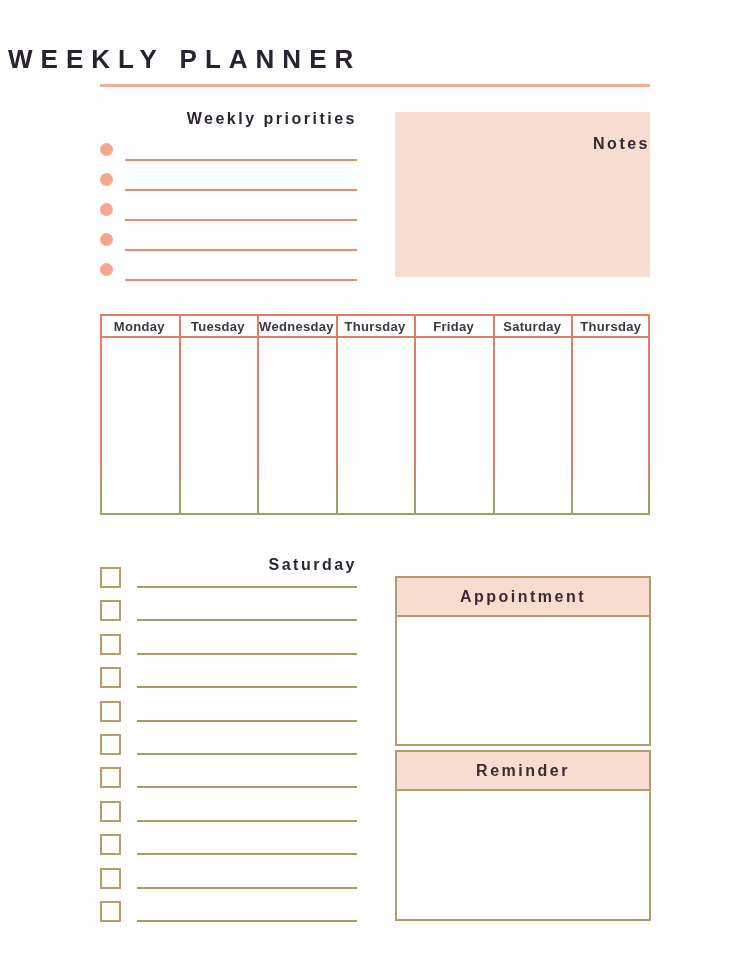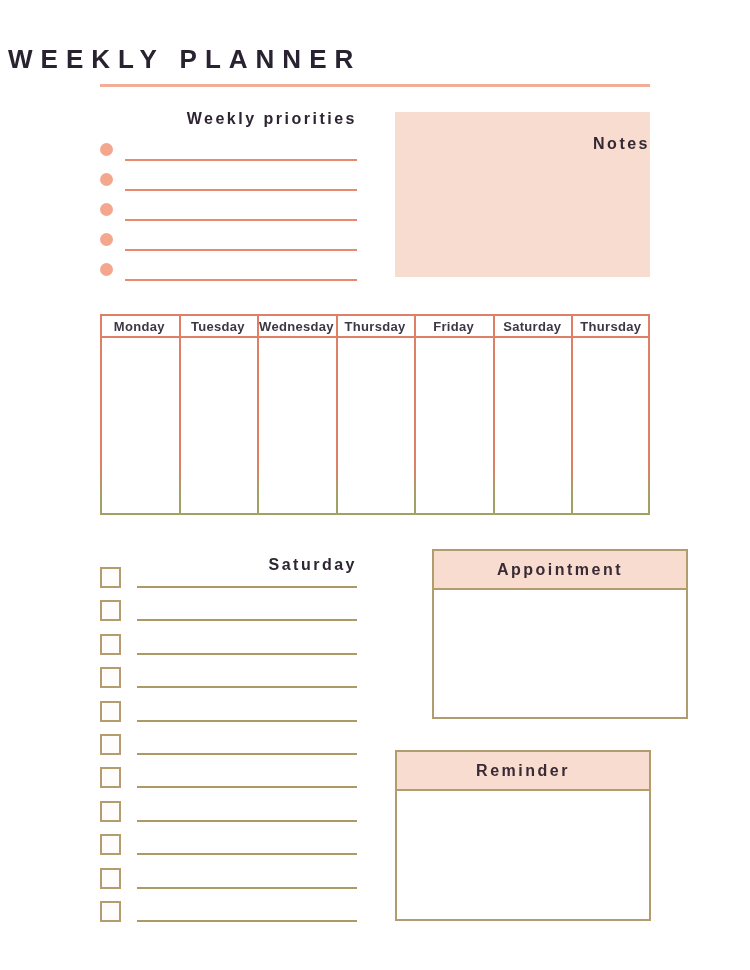--- a/index.html
+++ b/index.html
@@ -53,21 +53,21 @@
   .check-row{position:relative;height:33.4px;}
   .check-box{
     position:absolute;left:0;top:0;width:17px;height:17px;
     border:2px solid #b59c6e;background:#fffdfc;
   }
   .check-line{position:absolute;left:37px;right:0;top:19px;height:2px;background:#ab9a66;}
   
   .framed-box{
     position:absolute;left:395px;width:252px;border:2px solid #b29b6d;background:#ffffff;
   }
-  .appointment-box{top:549px;height:166px;margin-left:37px;}
+  .appointment-box{top:576px;height:166px;}
   .reminder-box{top:750px;height:167px;}
   .framed-box .box-header{
     height:37px;background:#f8dcd0;border-bottom:2px solid #b29b6d;
     display:flex;align-items:center;justify-content:center;
   }
   .framed-box .section-heading{color:#3a2a33;}
   .box-body{position:absolute;top:39px;bottom:0;left:0;right:0;}
 </style>
 </head>
 <body>

